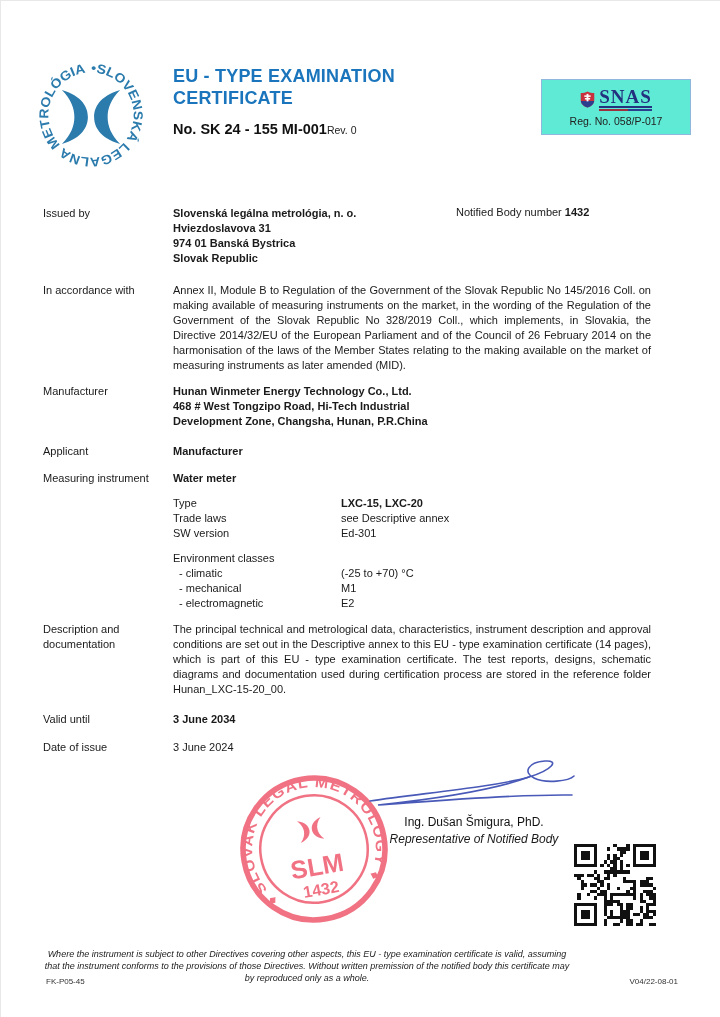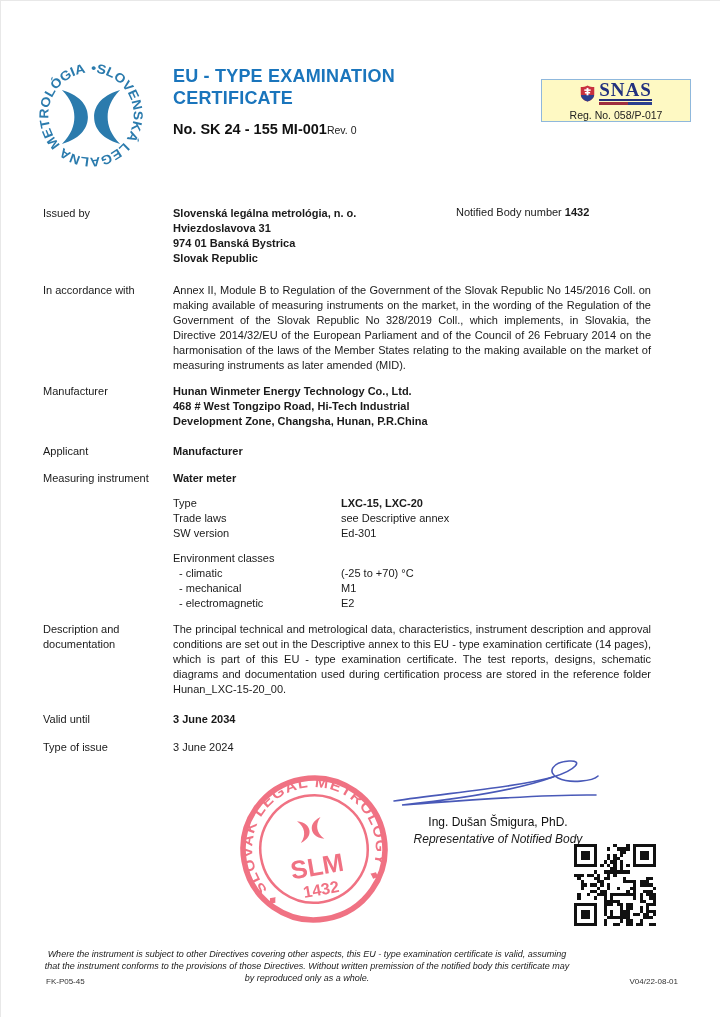--- a/index.html
+++ b/index.html
@@ -12,22 +12,22 @@
 
   
   .logo { position:absolute; left:38px; top:62px; width:104px; height:104px; }
   .title-block { position:absolute; left:172px; top:64px; width:330px; }
   .title-line { color:#1a75bc; font-size:18px; font-weight:bold; line-height:22px; letter-spacing:.2px; }
   .cert-no-row { margin-top:12px; display:flex; align-items:baseline; }
   .cert-no { font-size:14.5px; font-weight:bold; color:#111; }
   .rev { font-size:10.5px; color:#222; }
 
   .snas-box {
-    position:absolute; left:540px; top:78px; width:150px; height:43px;
-    border:1.5px solid #8fb8dc; background:#fef9c3; display:flex; flex-direction:column;
+    position:absolute; left:540px; top:78px; width:150px; height:56px;
+    border:1.5px solid #8fb8dc; background:#5eead4; display:flex; flex-direction:column;
     align-items:center; justify-content:center; gap:1px; padding-top:1px;
   }
   .snas-row { display:flex; align-items:center; gap:4px; }
   .snas-word-wrap { display:flex; flex-direction:column; align-items:stretch; }
   .snas-word { font-family:"Liberation Serif", serif; font-weight:bold; font-size:19px; color:#23317e; letter-spacing:1px; line-height:18px; border-bottom:2px solid #23317e; }
   .snas-bar { height:2.5px; margin-top:1px; background:linear-gradient(90deg,#9e2f3f 0 55%, #2b3f8e 55% 100%); }
   .snas-reg { font-size:10.5px; color:#222; margin-top:3px; }
 
   
   .content { position:absolute; left:42px; top:205px; width:608px; }
@@ -40,21 +40,21 @@
 
   .mb17{margin-bottom:17px} .mb13{margin-bottom:13px} .mb15{margin-bottom:15px}
   .mb12{margin-bottom:12px} .mb10{margin-bottom:10px} .mb11{margin-bottom:11px}
 
   .spec-row { display:flex; font-size:11px; line-height:15px; }
   .spec-lbl { flex:0 0 168px; }
   .env-item .spec-lbl { padding-left:6px; }
 
   
   .stamp { position:absolute; left:237px; top:772px; width:152px; height:152px; transform:rotate(-10deg); opacity:.88; }
-  .sig-block { position:absolute; left:381px; top:756px; width:232px; text-align:center; }
+  .sig-block { position:absolute; left:357px; top:756px; width:232px; text-align:center; }
   .sig-svg { width:220px; height:56px; display:block; margin:0 auto; }
   .sig-name { font-size:12px; color:#111; margin-top:2px; }
   .sig-role { font-size:12px; font-style:italic; margin-top:3px; }
   .qr { position:absolute; left:573px; top:843px; width:82px; height:82px; }
 
   
   .disclaimer {
     position:absolute; left:40px; top:928px; width:532px; text-align:center;
     font-size:9px; line-height:12px; font-style:italic; color:#222;margin-top:19px;
   }
@@ -189,21 +189,21 @@
       <div class="lbl">Description and documentation</div>
       <div class="val just">The principal technical and metrological data, characteristics, instrument description and approval conditions are set out in the Descriptive annex to this EU - type examination certificate (14 pages), which is part of this EU - type examination certificate. The test reports, designs, schematic diagrams and documentation used during certification process are stored in the reference folder Hunan_LXC-15-20_00.</div>
     </div>
 
     <div class="row mb13" style="margin-top:10px;">
       <div class="lbl">Valid until</div>
       <div class="val b">3 June 2034</div>
     </div>
 
     <div class="row">
-      <div class="lbl">Type of issue</div>
+      <div class="lbl">Date of issue</div>
       <div class="val">3 June 2024</div>
     </div>
 
   </div>
 
   <svg class="stamp" viewBox="0 0 150 150">
     <defs>
         <path id="stampArc" d="M31.9,118.1 A61,61 0 1 1 118.1,118.1" fill="none"></path>
       </defs>
     <circle cx="75" cy="75" r="70" fill="none" stroke="#ee5f73" stroke-width="5.5"></circle>

